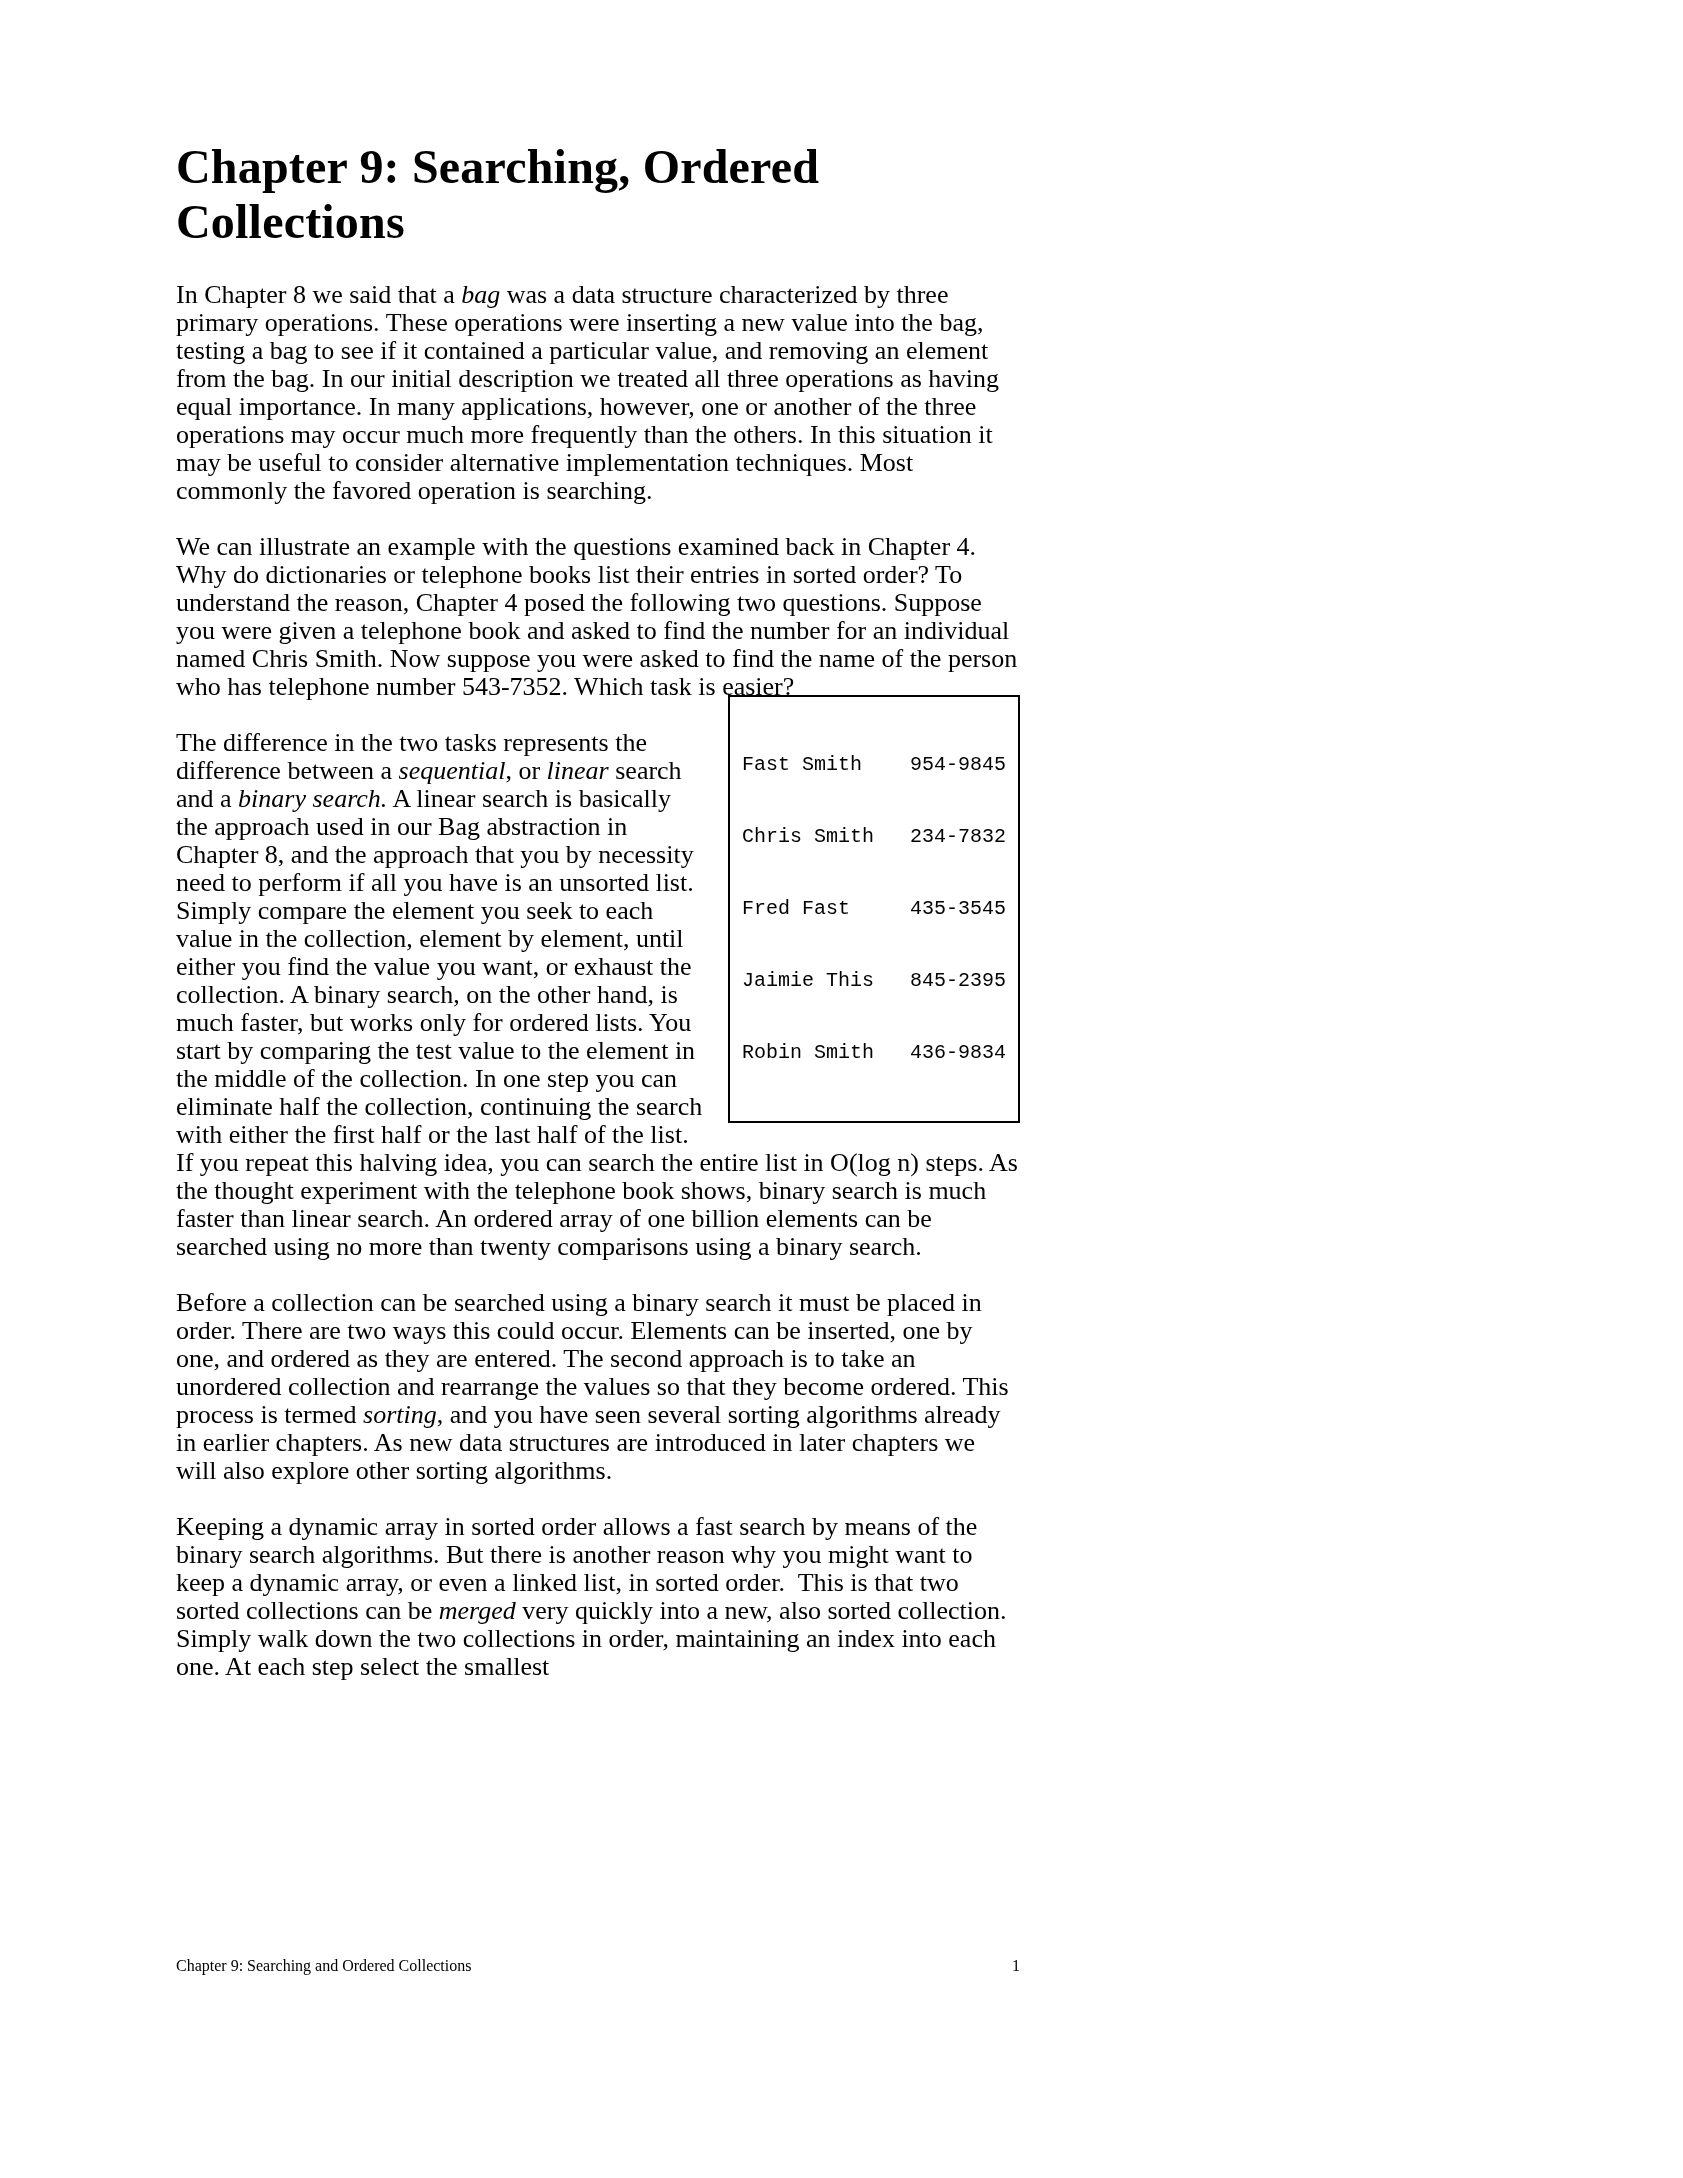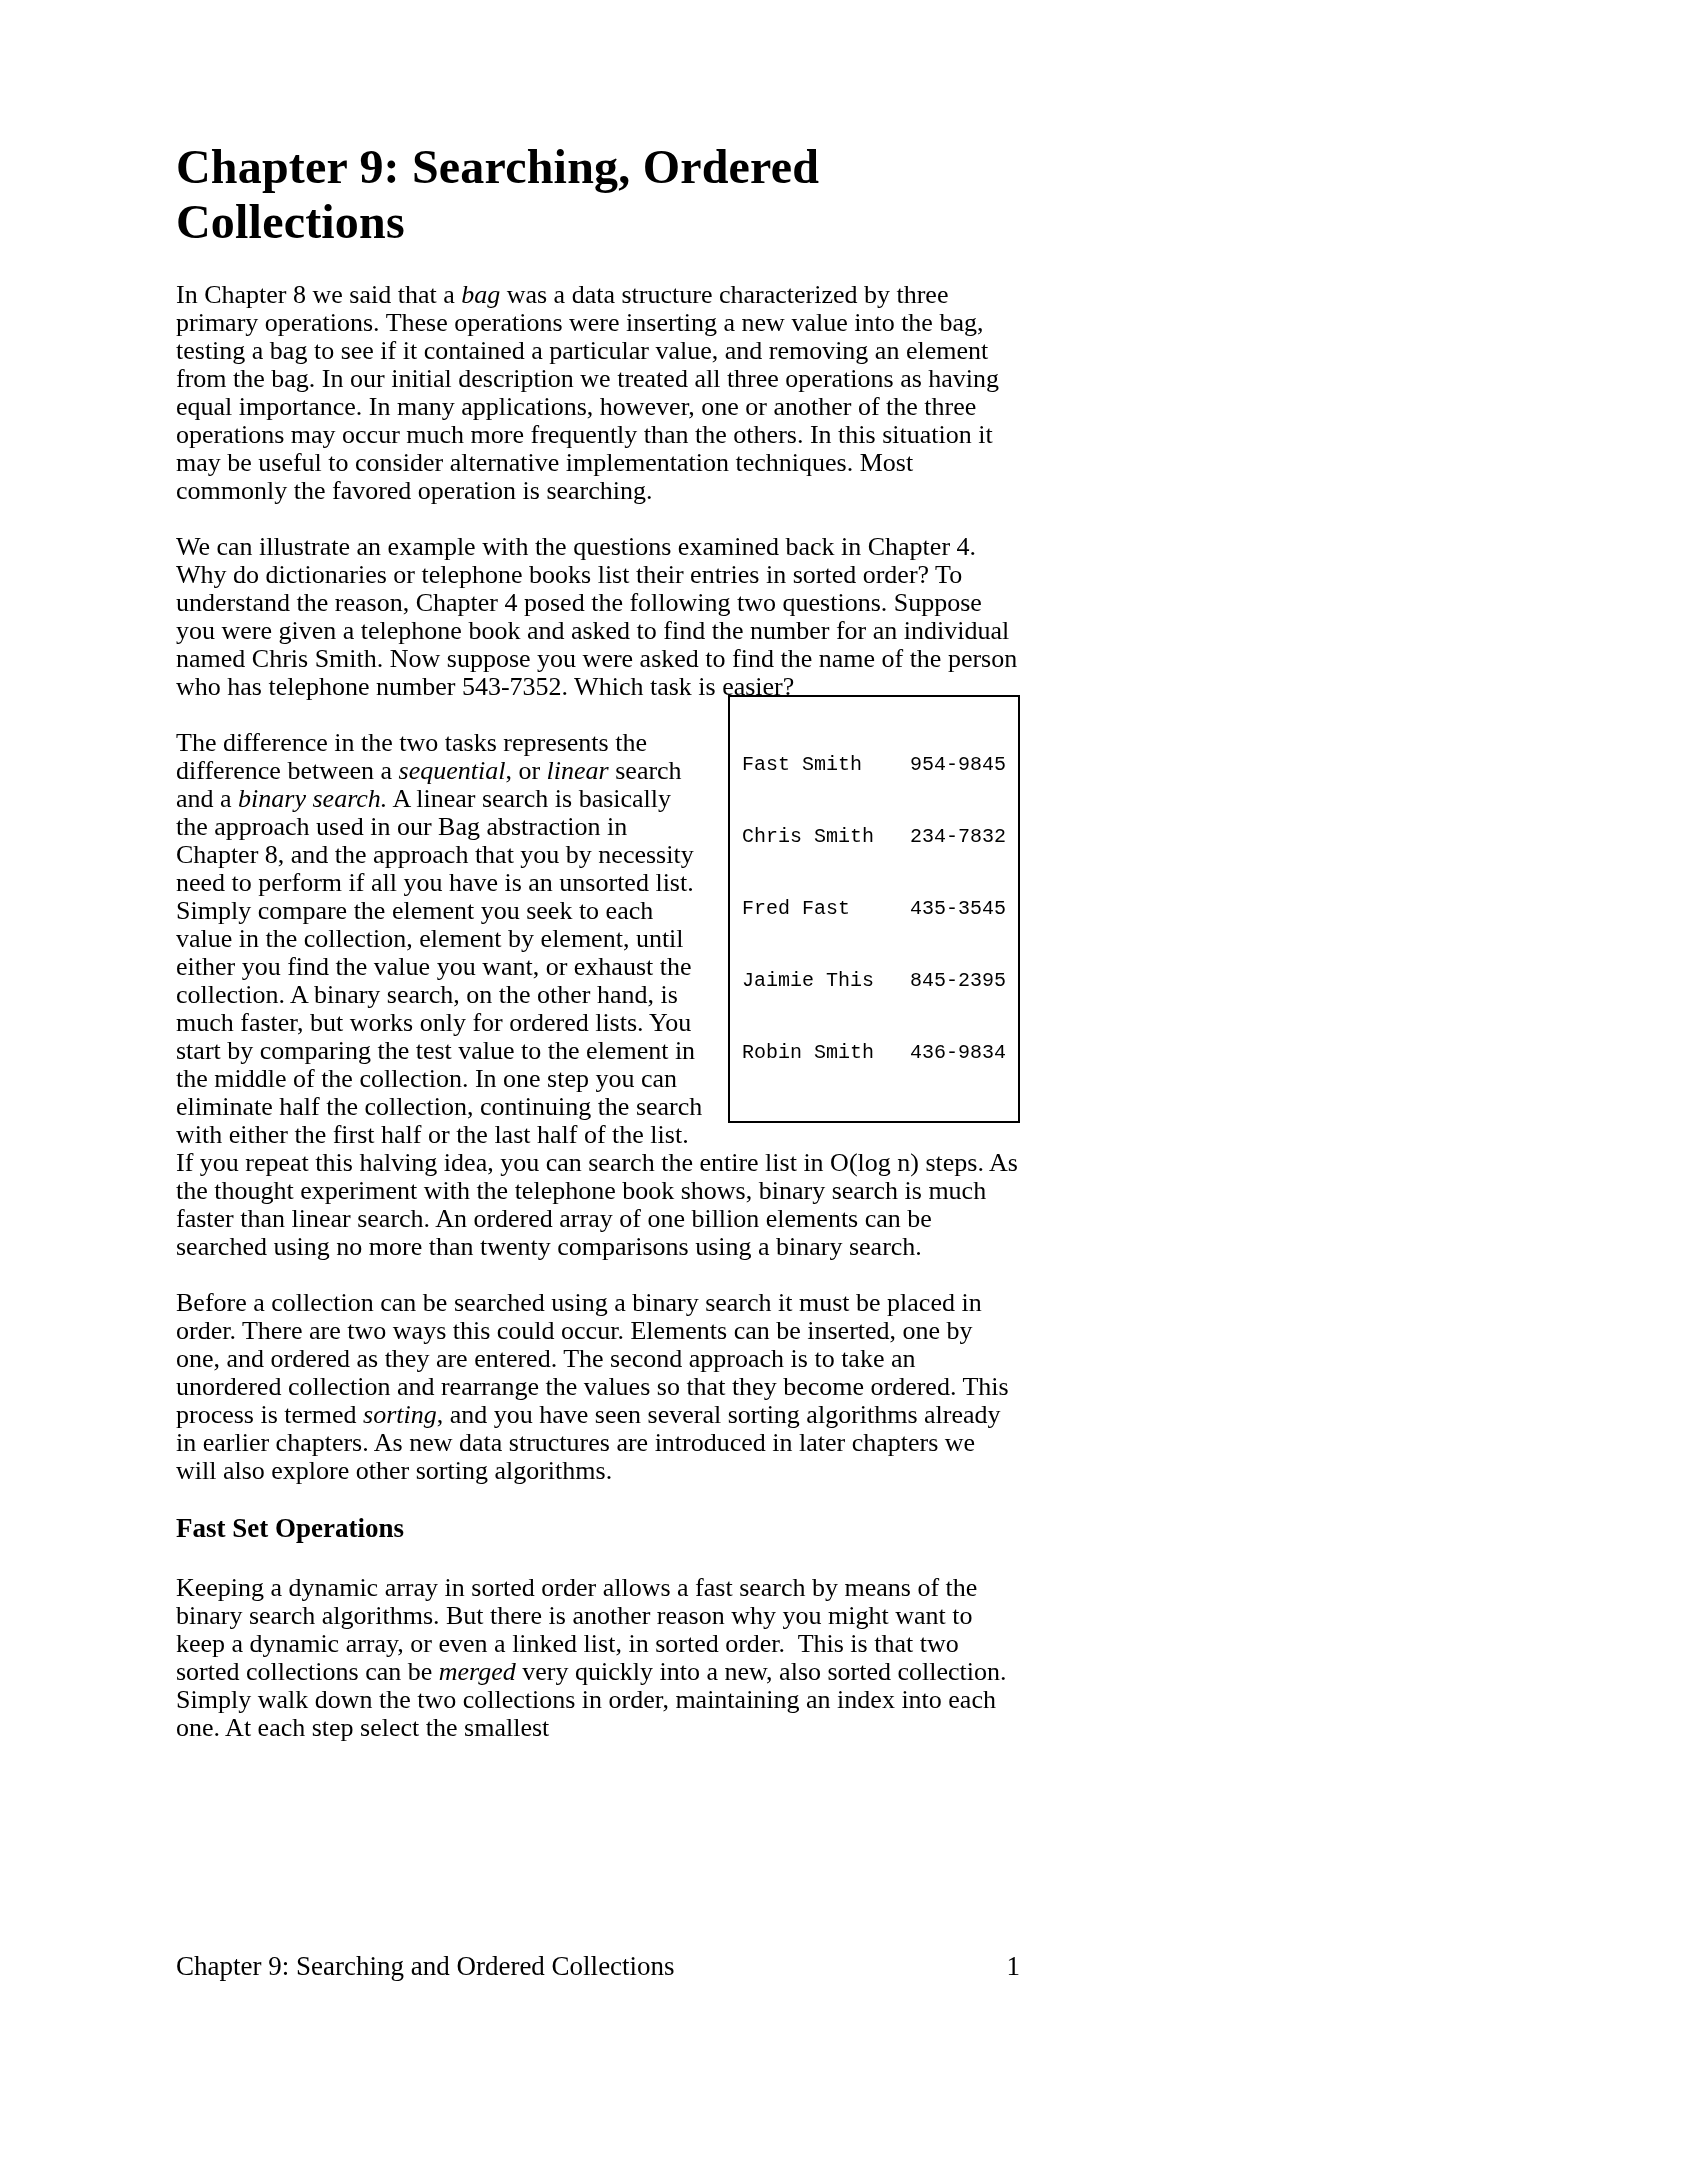--- a/index.html
+++ b/index.html
@@ -50,21 +50,21 @@
   }
   .pb-row { display: block; }
   .pb-name { display: inline-block; width: 14ch; }
   .footer {
     position: absolute;
     left: 176px;
     top: 1952px;
     width: 844px;
     display: flex;
     justify-content: space-between;
-    font-size: 27px;
+    font-size: 16px;
     line-height: 28px;
     align-items: center;
   }
   em { font-style: italic; }
 </style>
 </head>
 <body>
 
 <div class="page">
   <div class="content">
@@ -79,21 +79,20 @@
       <span class="pb-row"><span class="pb-name">Chris Smith</span><span class="pb-phone">234-7832</span></span>
       <span class="pb-row"><span class="pb-name">Fred Fast</span><span class="pb-phone">435-3545</span></span>
       <span class="pb-row"><span class="pb-name">Jaimie This</span><span class="pb-phone">845-2395</span></span>
       <span class="pb-row"><span class="pb-name">Robin Smith</span><span class="pb-phone">436-9834</span></span>
     </div>
 
     <p class="body-para"><span>The difference in the two tasks represents the difference between a </span><em>sequential</em><span>, or </span><em>linear</em><span> search and a </span><em>binary search.</em><span> A linear search is basically the approach used in our Bag abstraction in Chapter 8, and the approach that you by necessity need to perform if all you have is an unsorted list. Simply compare the element you seek to each value in the collection, element by element, until either you find the value you want, or exhaust the collection. A binary search, on the other hand, is much faster, but works only for ordered lists. You start by comparing the test value to the element in the middle of the collection. In one step you can eliminate half the collection, continuing the search with either the first half or the last half of the list. If you repeat this halving idea, you can search the entire list in O(log n) steps. As the thought experiment with the telephone book shows, binary search is much faster than linear search. An ordered array of one billion elements can be searched using no more than twenty comparisons using a binary search.</span></p>
 
     <p class="body-para"><span>Before a collection can be searched using a binary search it must be placed in order. There are two ways this could occur. Elements can be inserted, one by one, and ordered as they are entered. The second approach is to take an unordered collection and rearrange the values so that they become ordered. This process is termed </span><em>sorting</em><span>, and you have seen several sorting algorithms already in earlier chapters. As new data structures are introduced in later chapters we will also explore other sorting algorithms.</span></p>
 
-    <h2 class="section-heading">Fast Set Operations</h2>
 
     <p class="body-para"><span>Keeping a dynamic array in sorted order allows a fast search by means of the binary search algorithms. But there is another reason why you might want to keep a dynamic array, or even a linked list, in sorted order.  This is that two sorted collections can be </span><em>merged</em><span> very quickly into a new, also sorted collection.  Simply walk down the two collections in order, maintaining an index into each one. At each step select the smallest</span></p>
   </div>
 
   <div class="footer">
     <span>Chapter 9: Searching and Ordered Collections</span>
     <span>1</span>
   </div>
 </div>
 

